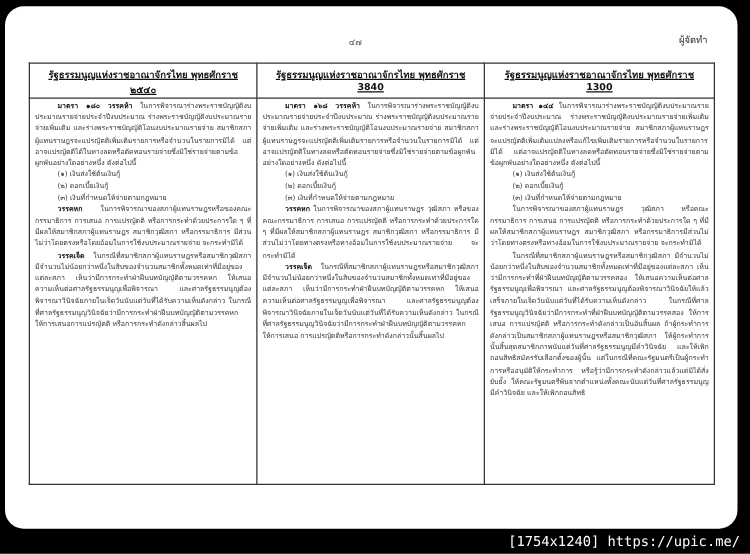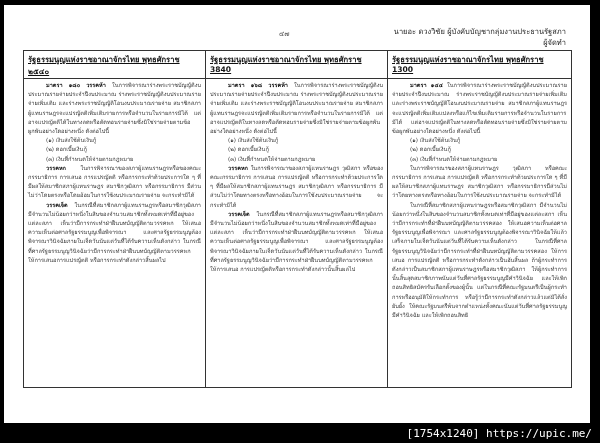--- a/index.html
+++ b/index.html
@@ -2,58 +2,57 @@
 <html><head>
 <meta charset="utf-8">
 <style>
   html, body { margin:0; padding:0; }
   body {
     width:600px; height:443px; background:#000; position:relative; overflow:hidden;
     font-family:"DejaVu Sans", sans-serif;
   }
   .page {
     position:absolute; left:4px; top:5px; width:586px; height:418px;
-    background:#fff; overflow:hidden;
+    background:#fff; overflow:hidden;border-radius:15px;
   }
   .page-number {
     position:absolute; left:275px; top:23px; font-size:7px; color:#555;
   }
   .author {
     position:absolute; right:24px; top:21px; font-size:7.5px; color:#222; text-align:right; line-height:11px;
   }
   .author .role { display:block; }
   table.compare {
     position:absolute; left:19px; top:45px; width:548px; border-collapse:collapse;
     table-layout:fixed; height:338px;
   }
   table.compare th, table.compare td {
     border:1.2px solid #333; vertical-align:top; padding:2px 4px;
   }
   table.compare th {
-    font-size:7.6px; font-weight:bold; color:#111; height:11px; padding:2px 4px 1px; text-align:left;
+    font-size:7.6px; font-weight:bold; color:#111; height:11px; padding:2px 4px 1px; text-align:center;
     text-decoration:underline;
   }
   table.compare td {
     font-size:5.6px; line-height:9.2px; color:#333;
   }
   .para { text-indent:18px; margin:0; text-align:justify; }
   .para b { color:#111; }
   .item { padding-left:18px; margin:0; }
   .watermark {
     position:absolute; right:8px; bottom:3px; font-family:"DejaVu Sans Mono", monospace;
     color:#fff; font-size:11px; letter-spacing:0;
   }
 </style>
 </head>
 <body>
 
 <div class="page">
   <div class="page-number">๔๗</div>
   <div class="author">
-    <span>นายอะ ดวงวิชัย ผู้บังคับบัญชากลุ่มงานประธานรัฐสภา</span>
     <span class="role">ผู้จัดทำ</span>
   </div>
 
   <table class="compare">
     <colgroup>
       <col style="width:182px">
         <col style="width:182px">
         <col style="width:184px">
     </colgroup>
     <thead>

